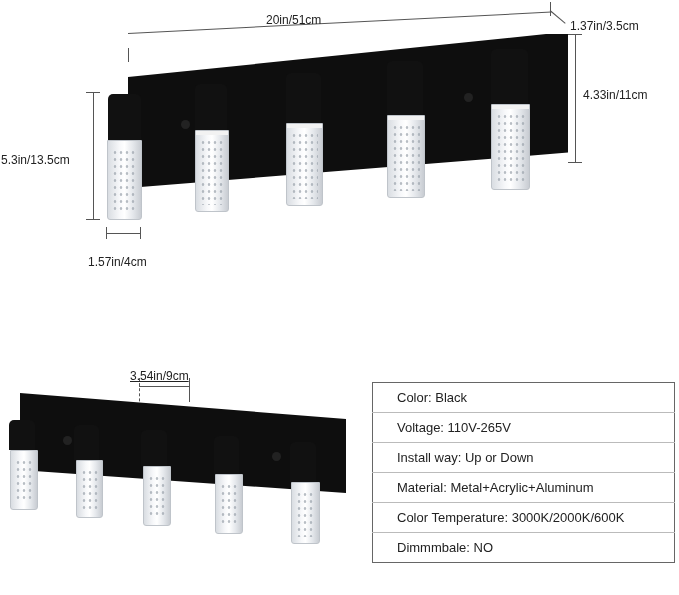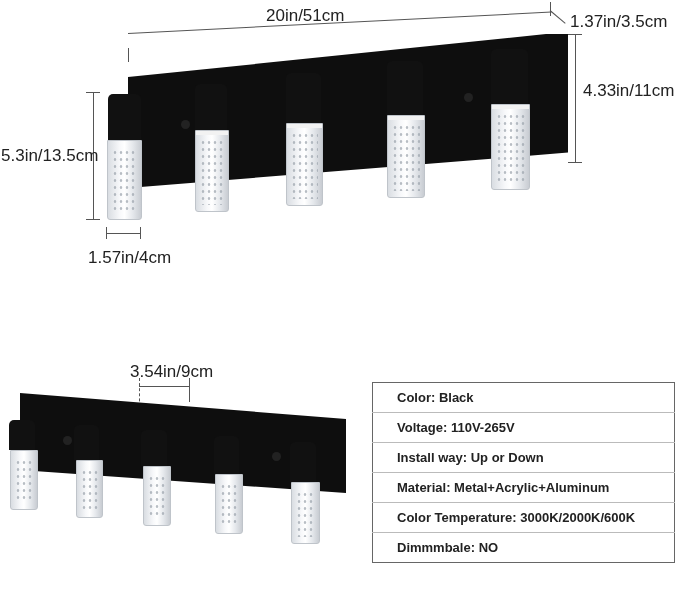--- a/index.html
+++ b/index.html
@@ -1,28 +1,28 @@
 <!DOCTYPE html>
 <html><head>
 <meta charset="utf-8">
 <style>
   html, body { margin:0; padding:0; background:#ffffff; }
   body { width:679px; height:595px; position:relative; overflow:hidden; font-family:"Liberation Sans", sans-serif; color:#222; }
   .abs { position:absolute; }
-  .dim-text { font-size:17px; color:#222; white-space:nowrap; }
+  .dim-text { font-size:12px; color:#222; white-space:nowrap;margin-top:7px; }
   .line { position:absolute; background:#555; }
   .plate { position:absolute; background:#0e0e0e; }
   .cap { position:absolute; background:#111; border-radius:5px 5px 0 0; }
   .tube { position:absolute; background:linear-gradient(90deg,#d9dde2 0%,#f7f8fa 35%,#ffffff 50%,#e5e8ec 75%,#c8ccd2 100%); border:1px solid #bfc4ca; border-radius:0 0 3px 3px; }
   .tube::after { content:""; position:absolute; left:4px; right:4px; top:8px; bottom:6px;
     background-image: radial-gradient(circle,#9aa2ab 1px,transparent 1.6px);
     background-size:6px 7px; opacity:.7; }
   .ring { position:absolute; left:0; right:0; top:0; height:4px; background:#f2f2f2; }
   .knob { position:absolute; width:9px; height:9px; border-radius:50%; background:#222; }
-  table.spec { position:absolute; left:372px; top:382px; width:303px; border-collapse:collapse; border:1px solid #666;font-weight:bold; }
+  table.spec { position:absolute; left:372px; top:382px; width:303px; border-collapse:collapse; border:1px solid #666; }
   table.spec td { border-bottom:1px solid #bbb; height:29px; padding:0 0 0 24px; font-size:13px; color:#222; }
   table.spec tr:last-child td { border-bottom:none; }
 </style>
 </head>
 <body>
 
 <div>
 
   <div class="line" style="left:128px;top:33px;width:424px;height:1px;transform-origin:left;transform:rotate(-2.9deg);"></div>
   <div class="line" style="left:128px;top:48px;width:1px;height:14px;"></div>
@@ -76,21 +76,21 @@
   </div>
   <div>
     <div class="cap" style="left:491px;top:49px;width:37px;height:55px;"></div>
     <div class="tube" style="left:491px;top:104px;width:37px;height:84px;">
         <div class="ring"></div>
       </div>
   </div>
 </div>
 
 <div>
-  <div class="abs dim-text" style="left:130px;top:362px;">3.54in/9cm</div>
+  <div class="abs dim-text" style="left:130px;top:362px;text-decoration:underline;">3.54in/9cm</div>
   <div class="line" style="left:139px;top:386px;width:51px;height:1px;"></div>
   <div class="line" style="left:189px;top:378px;width:1px;height:24px;"></div>
   <div class="abs" style="left:139px;top:378px;width:0;height:54px;border-left:1px dashed #555;"></div>
 
   <div class="plate" style="left:20px;top:393px;width:326px;height:100px;clip-path:polygon(0 0,100% 26%,100% 100%,0 77%);"></div>
 
   <div class="knob" style="left:63px;top:436px;"></div>
   <div class="knob" style="left:272px;top:452px;"></div>
 
   <div>

